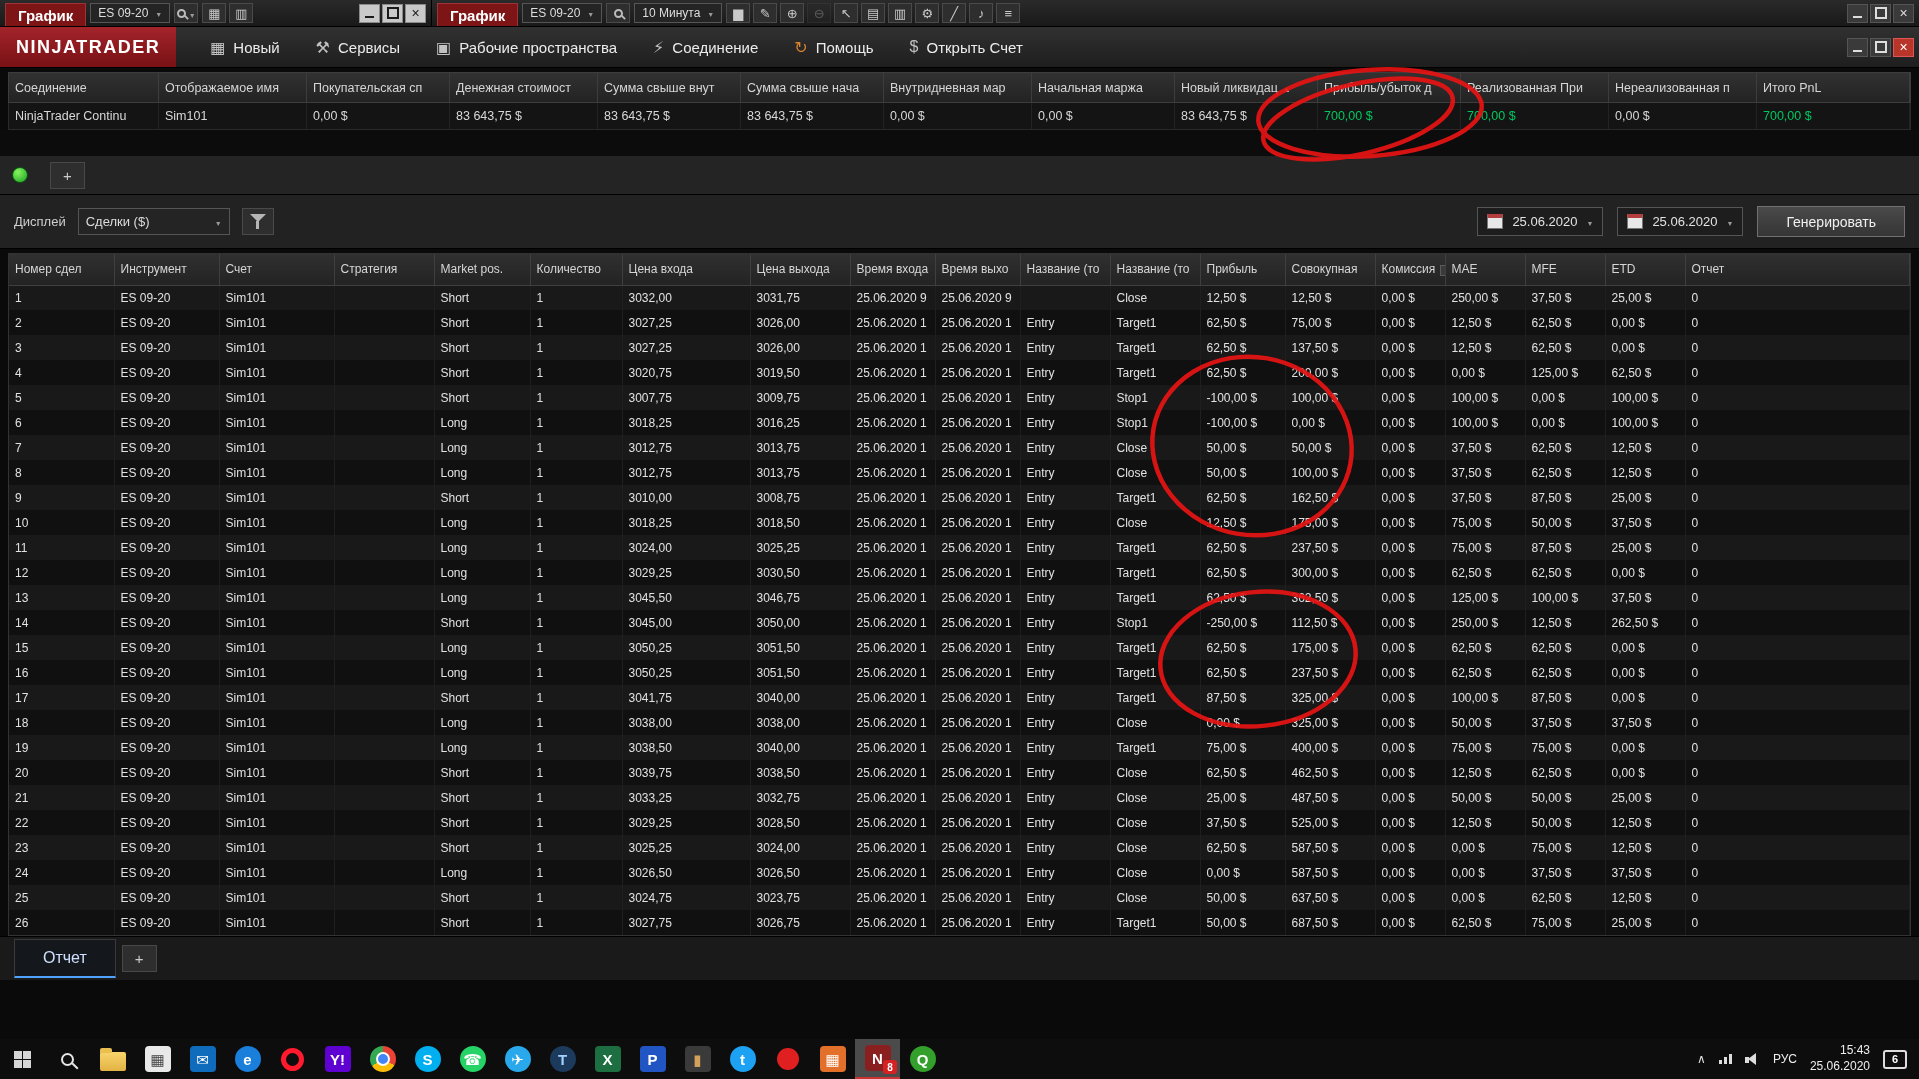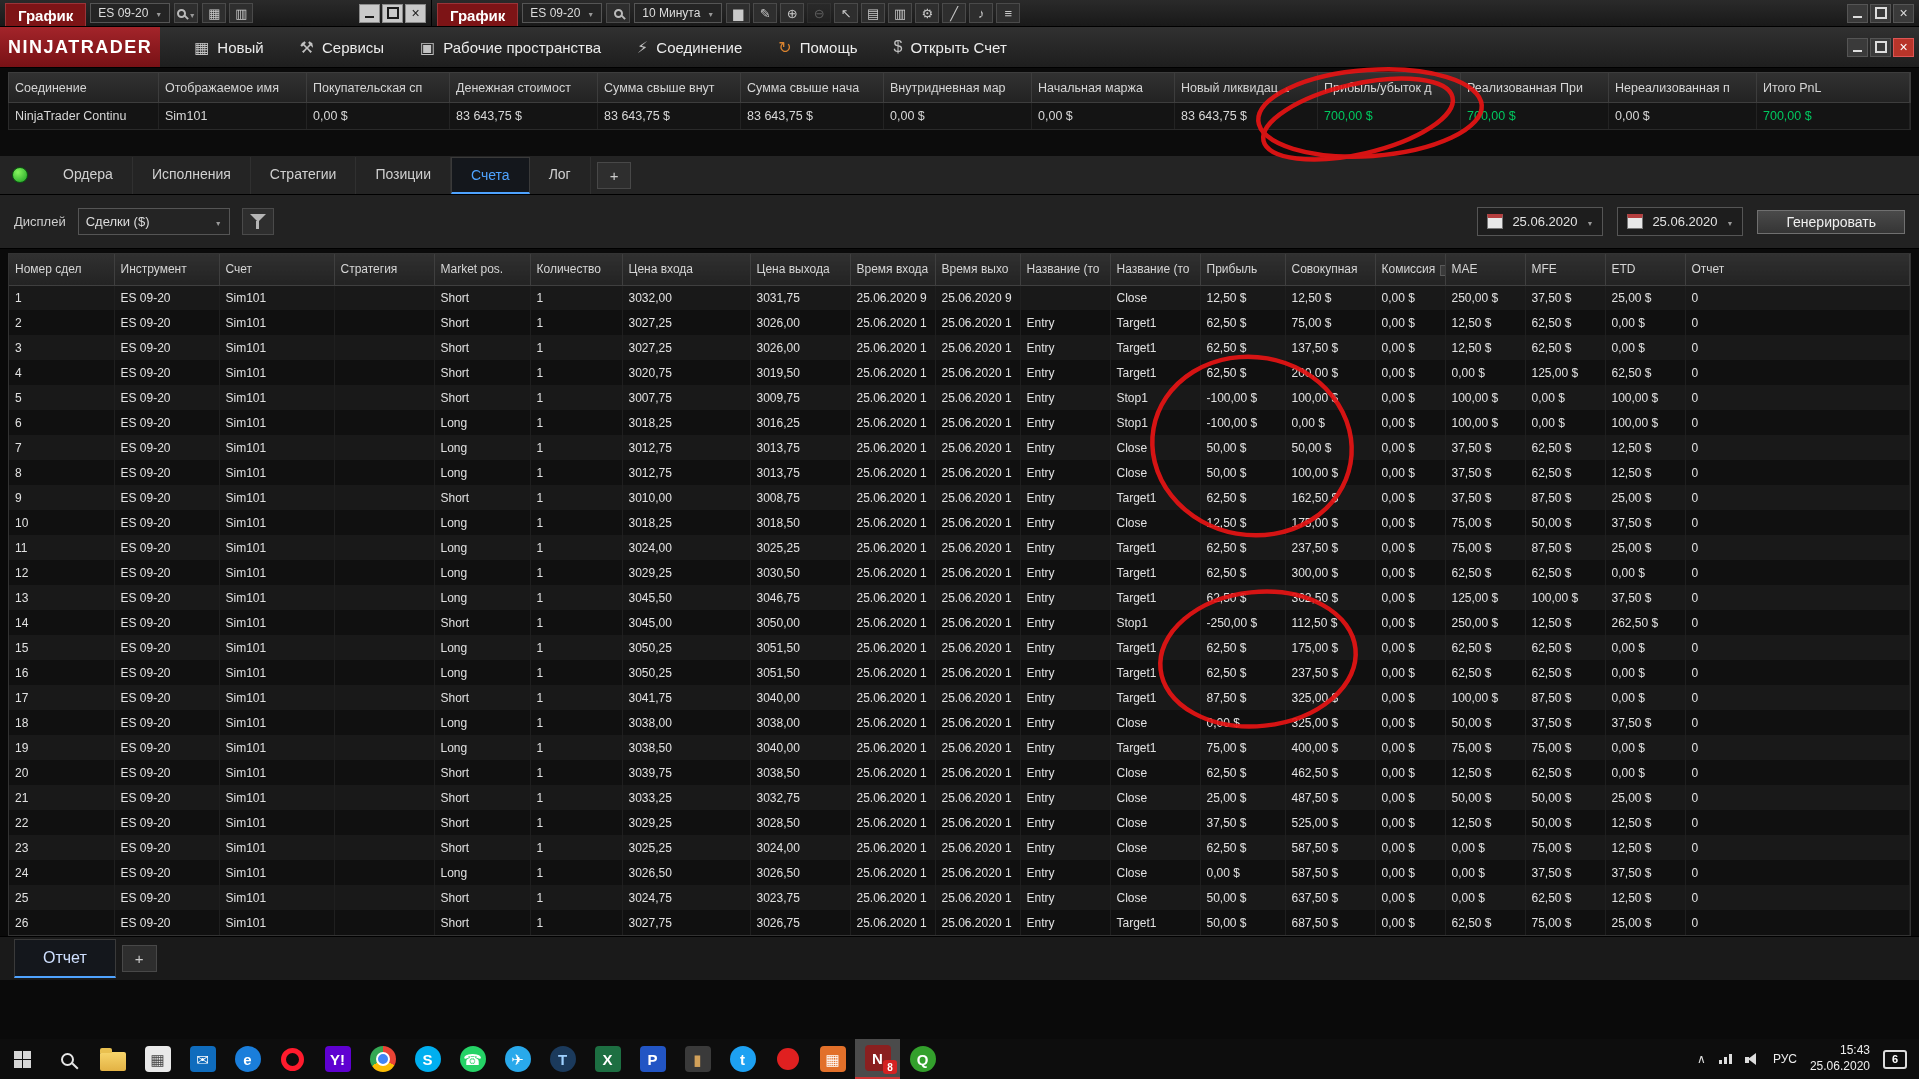--- a/index.html
+++ b/index.html
@@ -26,21 +26,21 @@
 .wb.dark{background:#3a3a3a;border-color:#555;color:#ddd}
 .wb.red{background:#b8352a;border-color:#d55;color:#fff}
 .wb.sm{width:18px;height:16px}
 .wb-min::after{content:"";width:9px;height:2px;background:currentColor;margin-top:8px}
 .wb-restore::after{content:"";width:8px;height:8px;border:2px solid currentColor}
 .wb-close::after{content:"×";font-size:14px;line-height:1}
 .push{margin-left:auto}
 
 
 .menubar{height:41px;display:flex;align-items:stretch;background:linear-gradient(#313131,#1e1e1e);border-bottom:1px solid #000}
-.logo{background:linear-gradient(#a3242a,#781115);color:#fff;display:flex;align-items:center;padding:0 8px;font-weight:bold;font-size:18px;letter-spacing:1.5px}
+.logo{background:linear-gradient(#a3242a,#781115);color:#fff;display:flex;align-items:center;padding:0 16px;font-weight:bold;font-size:18px;letter-spacing:1.5px}
 .menu-items{display:flex;align-items:center;gap:36px;padding-left:34px;font-size:15px;color:#ececec}
 .menu-item{display:flex;align-items:center;gap:8px;cursor:default}
 .menu-item .mi{color:#c2c2c2;font-size:16px}
 .menu-item .mi.orange{color:#d9832f}
 .win-ctrl{margin-left:auto;display:flex;align-items:center;padding-right:5px}
 
 
 .acct{margin:4px 8px 0;font-size:12.5px}
 .acct-head{display:flex;background:linear-gradient(#313131,#232323);border:1px solid #3d3d3d;height:31px}
 .acct-head .c{display:flex;align-items:center;padding:0 6px;border-right:1px solid #3d3d3d;white-space:nowrap;overflow:hidden;color:#d6d6d6}
@@ -68,21 +68,21 @@
 .ctrl-row{height:54px;display:flex;align-items:center;background:#222;padding:0 14px;gap:12px;border-bottom:1px solid #000}
 .lbl{font-size:13px;color:#cfcfcf}
 .combo.big{height:27px;min-width:152px;justify-content:space-between;font-size:13px}
 .funnel-btn{width:32px;height:27px;background:#2e2e2e;border:1px solid #4a4a4a;display:flex;align-items:center;justify-content:center}
 .funnel{position:relative;width:16px;height:15px;display:inline-block}
 .funnel::before{content:"";position:absolute;top:0;left:0;border-left:8px solid transparent;border-right:8px solid transparent;border-top:8px solid #b5b5b5}
 .funnel::after{content:"";position:absolute;top:7px;left:6.5px;width:3px;height:8px;background:#b5b5b5}
 .right-ctrls{margin-left:auto;display:flex;gap:14px;align-items:center}
 .datebox{display:flex;align-items:center;gap:9px;background:#1d1d1d;border:1px solid #555;height:29px;padding:0 9px;font-size:13px;color:#e2e2e2}
 .cal{width:16px;height:15px;background:#e8e8e8;border:1px solid #777;border-top:4px solid #b43e3e}
-.gen-btn{height:24px;padding:0 28px;background:linear-gradient(#4a4a4a,#353535);border:1px solid #707070;color:#f0f0f0;font-size:14px;font-family:inherit}
+.gen-btn{height:31px;padding:0 28px;background:linear-gradient(#4a4a4a,#353535);border:1px solid #707070;color:#f0f0f0;font-size:14px;font-family:inherit}
 
 
 .trades{margin:4px 8px 0;border:1px solid #333;overflow:hidden;background:#101010}
 .trades table{border-collapse:collapse;table-layout:fixed;width:100%;font-size:12px}
 .trades thead th{background:linear-gradient(#303030,#232323);border-right:1px solid #3f3f3f;border-bottom:1px solid #3f3f3f;height:31px;padding:0 6px;text-align:left;font-weight:normal;color:#d6d6d6;white-space:nowrap;overflow:hidden}
 .trades tbody td{height:25px;padding:0 6px;border-right:1px solid #1f1f1f;white-space:nowrap;overflow:hidden;color:#e2e2e2}
 .trades tr.odd{background:#191919}
 .trades tr.even{background:#101010}
 .hdr-dd{margin-left:5px}
 .hdr-dd::after{content:"▼";font-size:7px;color:#aaa;background:#3a3a3a;padding:1px 3px;border:1px solid #5a5a5a}
@@ -277,28 +277,20 @@
         <div class="c green" style="width: 148px;">700,00 $</div>
         <div class="c" style="width: 148px;">0,00 $</div>
         <div class="c green" style="flex: 1 1 0%;">700,00 $</div>
       </div>
   </div>
 
   <div class="spacer1"></div>
 
   <div class="tabs-strip">
     <div class="status-dot"></div>
-    <div style="display:flex">
-        <div class="tab">Ордера</div>
-        <div class="tab">Исполнения</div>
-        <div class="tab">Стратегии</div>
-        <div class="tab">Позиции</div>
-        <div class="tab active">Счета</div>
-        <div class="tab">Лог</div>
-      </div>
     <div class="plus-tab">+</div>
   </div>
 
 
   <div class="ctrl-row">
     <span class="lbl">Дисплей</span>
     <div class="combo big">
       <span>Сделки ($)</span>
       <span class="caret"></span>
     </div>

